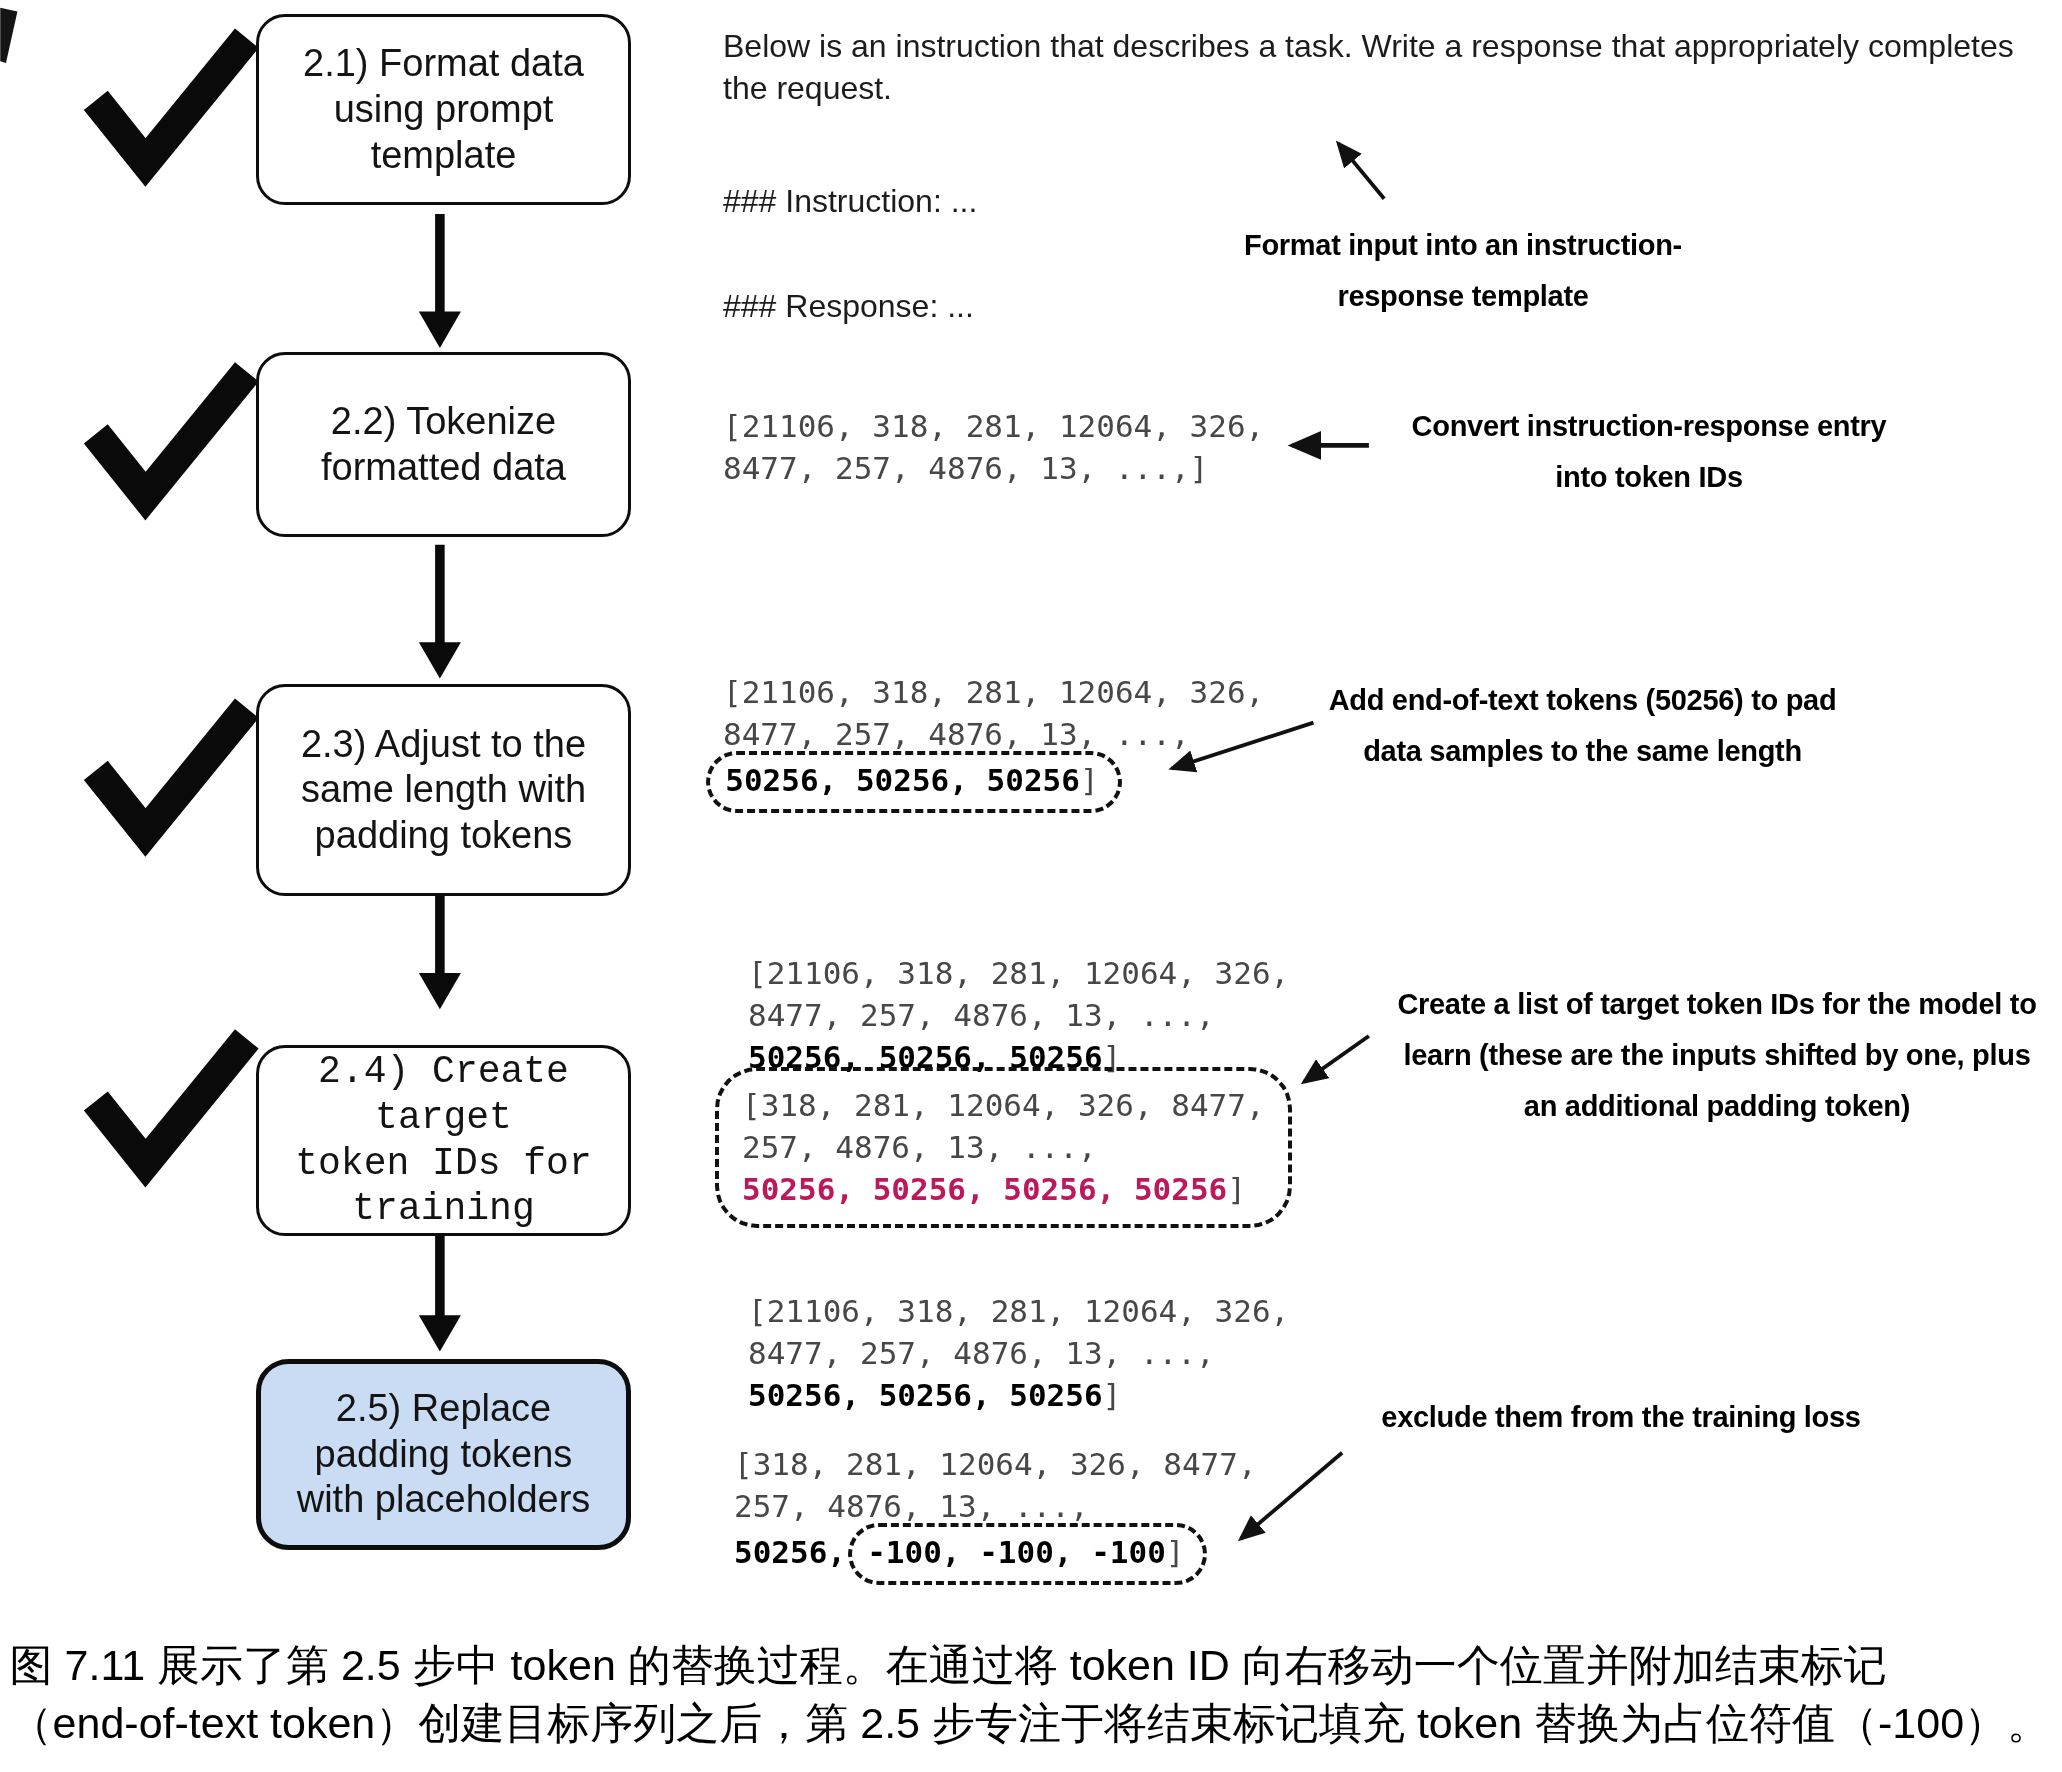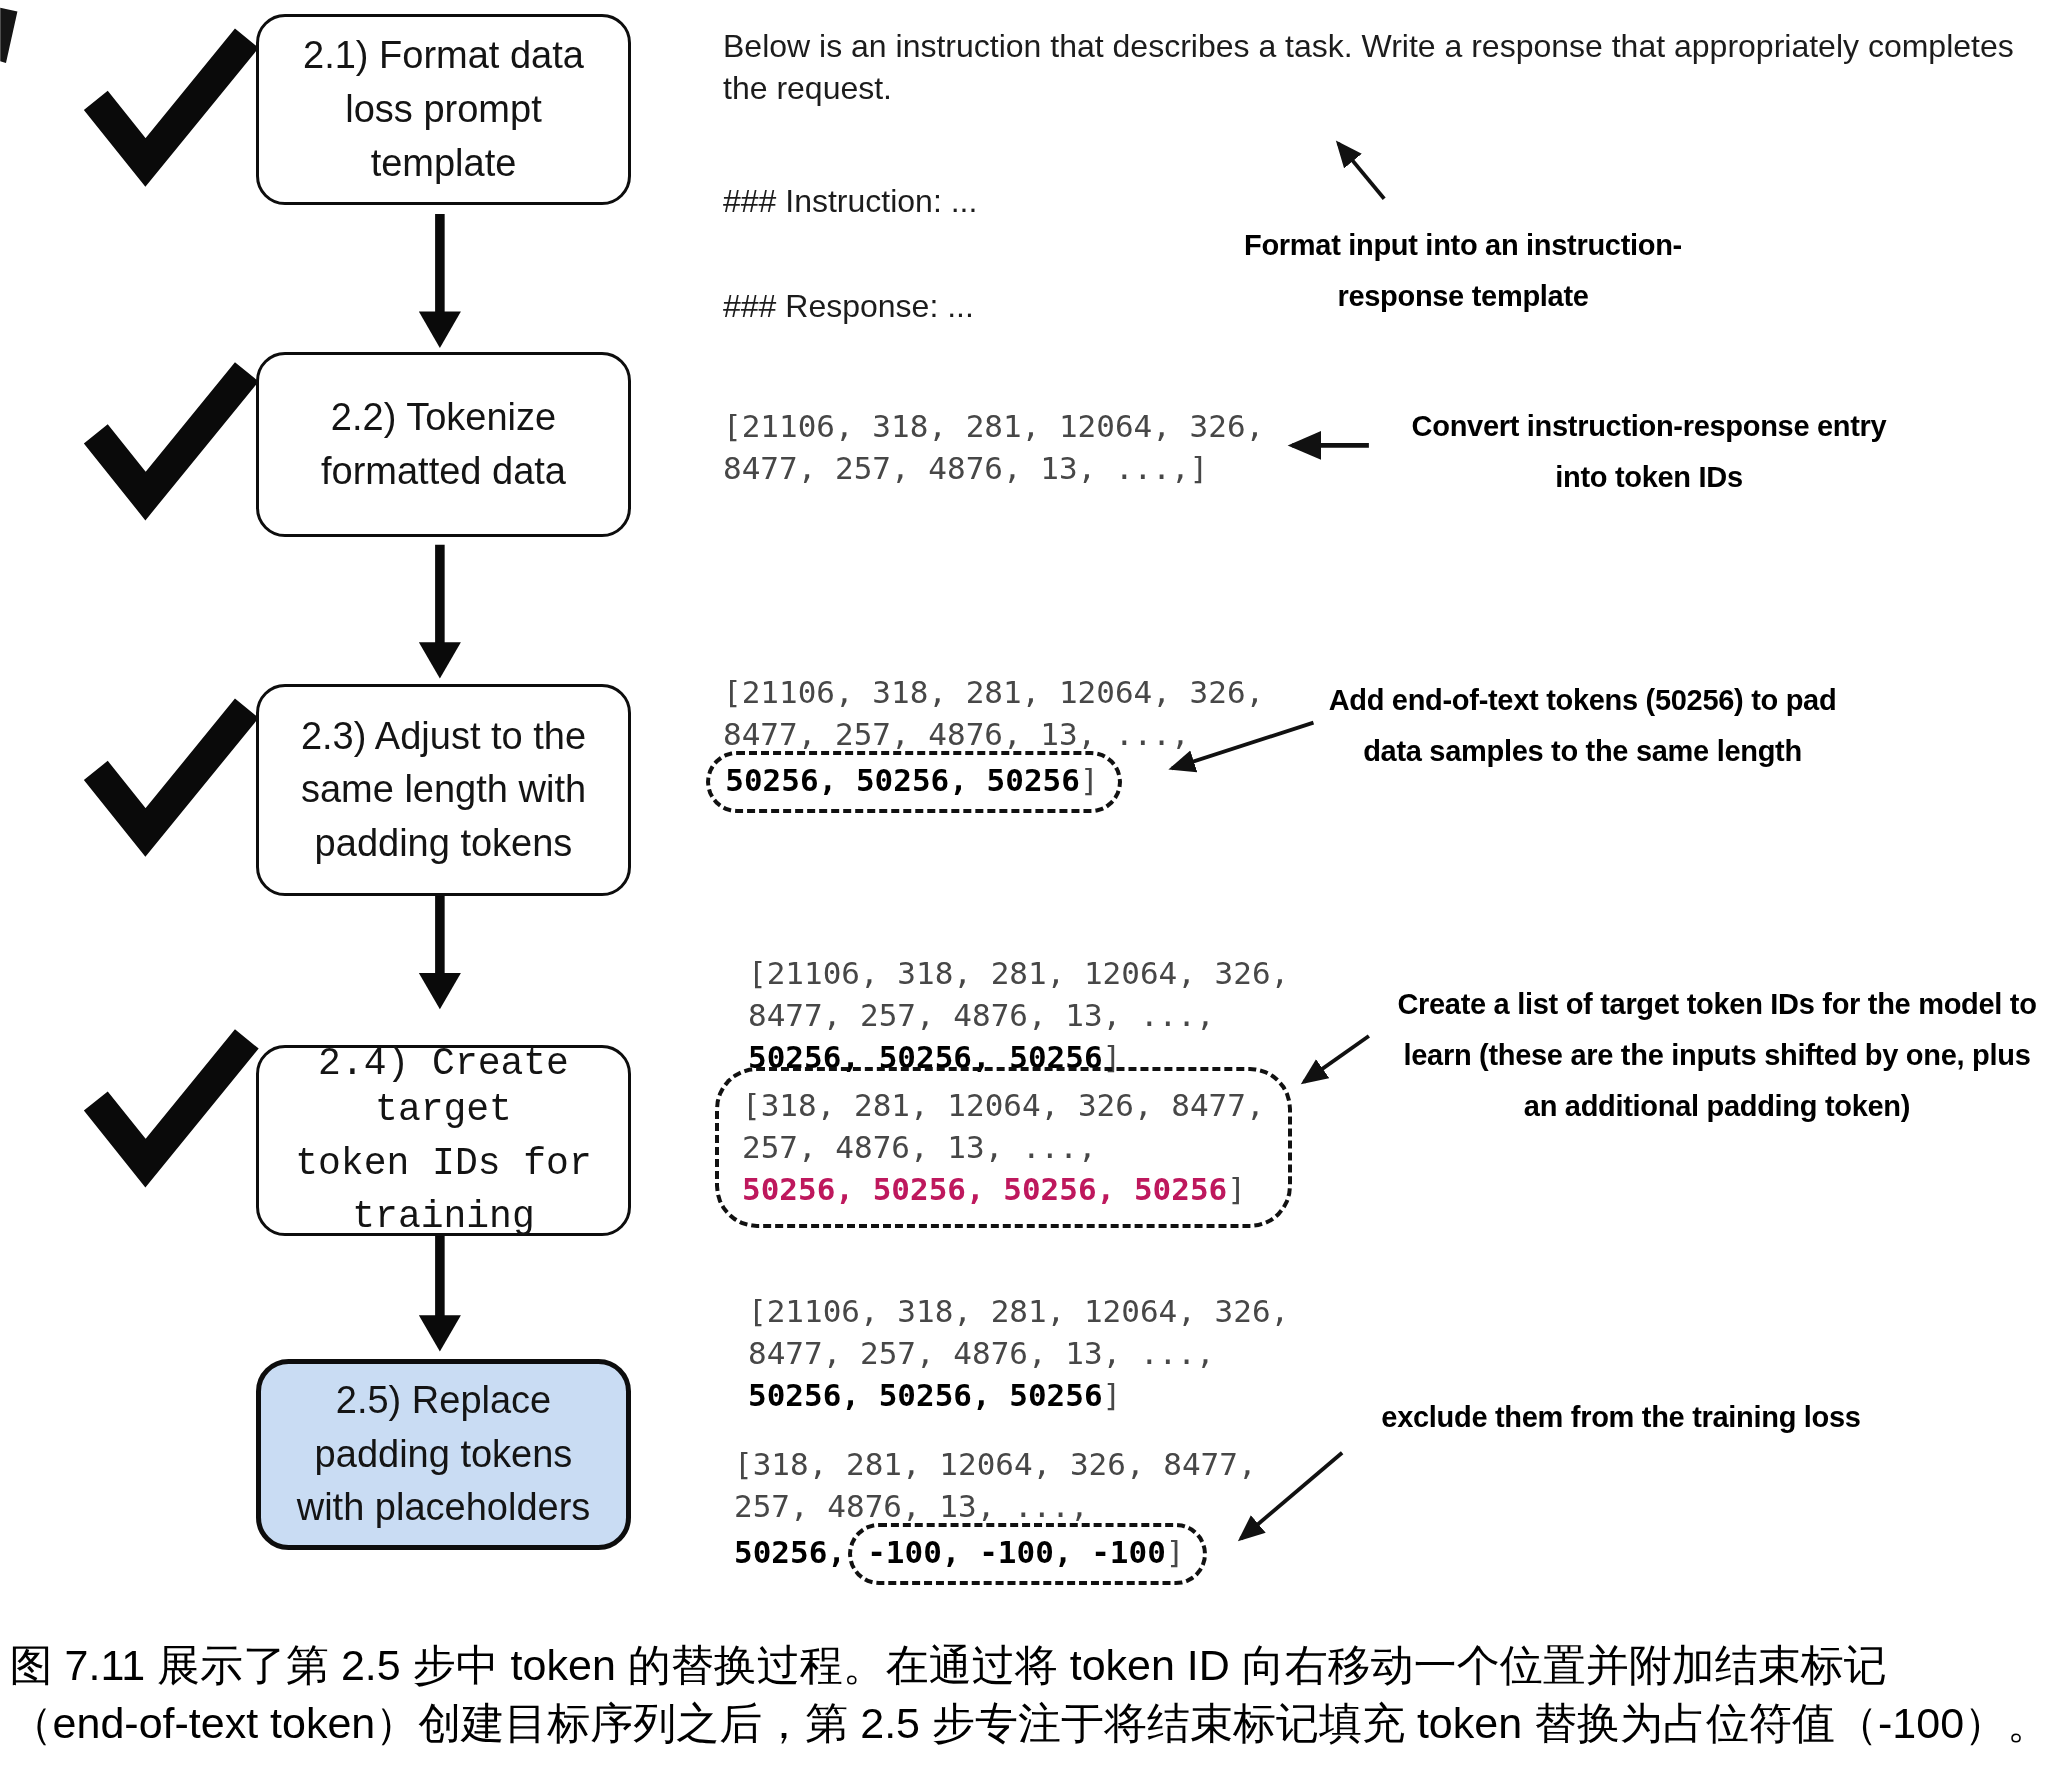--- a/index.html
+++ b/index.html
@@ -5,21 +5,21 @@
   html,body{margin:0;padding:0;background:#ffffff;}
   .canvas{
     position:relative;width:2063px;height:1772px;background:#ffffff;overflow:hidden;
     font-family:"Liberation Sans",sans-serif;color:#111;
   }
   .overlay{position:absolute;left:0;top:0;width:2063px;height:1772px;pointer-events:none;}
   .flow-box{
     position:absolute;left:256px;width:375px;box-sizing:border-box;
     border:3.8px solid #0d0d0d;border-radius:29px;background:#ffffff;
     display:flex;flex-direction:column;align-items:center;justify-content:center;
-    font-size:38px;line-height:1.2;text-align:center;color:#141414;gap:8px;
+    font-size:38px;line-height:1.2;text-align:center;color:#141414;
   }
   .flow-box.box-highlight{border-width:5.7px;border-radius:32.5px;}
   .mono{
     position:absolute;font-family:"DejaVu Sans Mono",monospace;
     font-size:31px;line-height:42px;color:#474747;white-space:nowrap;
   }
   .mono b{color:#000;font-weight:700;}
   .oval{
     display:inline-block;border:4.8px dashed #111;border-radius:44px;
     padding:3.8px 19px 7.6px 15.3px;margin-left:-17px;margin-top:-3.8px;
@@ -77,21 +77,21 @@
 
     <line x1="1448" y1="208" x2="1400" y2="150" stroke="#111" stroke-width="4" marker-end="url(#ah)"></line>
     <line x1="1432" y1="466" x2="1352" y2="466" stroke="#111" stroke-width="5" marker-end="url(#ah)"></line>
     <line x1="1374" y1="756" x2="1226" y2="804" stroke="#111" stroke-width="4" marker-end="url(#ah)"></line>
     <line x1="1432" y1="1084" x2="1364" y2="1132" stroke="#111" stroke-width="4" marker-end="url(#ah)"></line>
     <line x1="1404" y1="1520" x2="1298" y2="1610" stroke="#111" stroke-width="4" marker-end="url(#ah)"></line>
   </svg>
 
   <div class="flow-box" style="top:14.3px;height:191px;">
     <span>2.1) Format data</span>
-    <span>loss prompt</span>
+    <span>using prompt</span>
     <span>template</span>
   </div>
   <div class="flow-box" style="top:352px;height:185px;">
     <span>2.2) Tokenize</span>
     <span>formatted data</span>
   </div>
   <div class="flow-box" style="top:684px;height:212px;">
     <span>2.3) Adjust to the</span>
     <span>same length with</span>
     <span>padding tokens</span>

